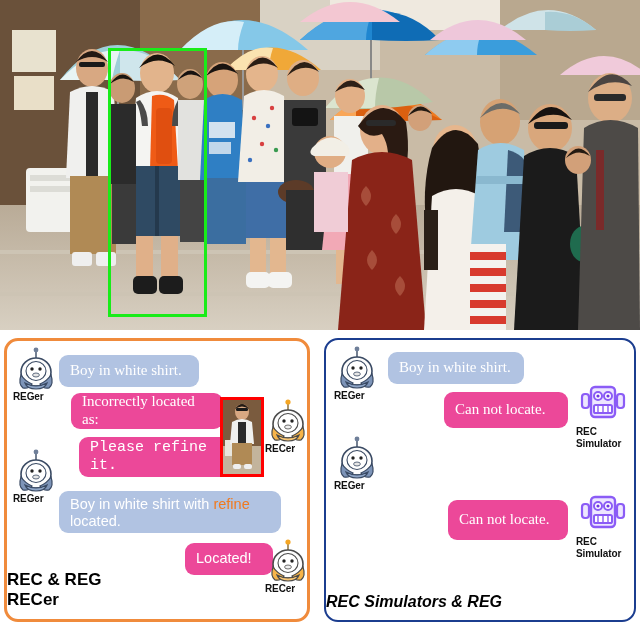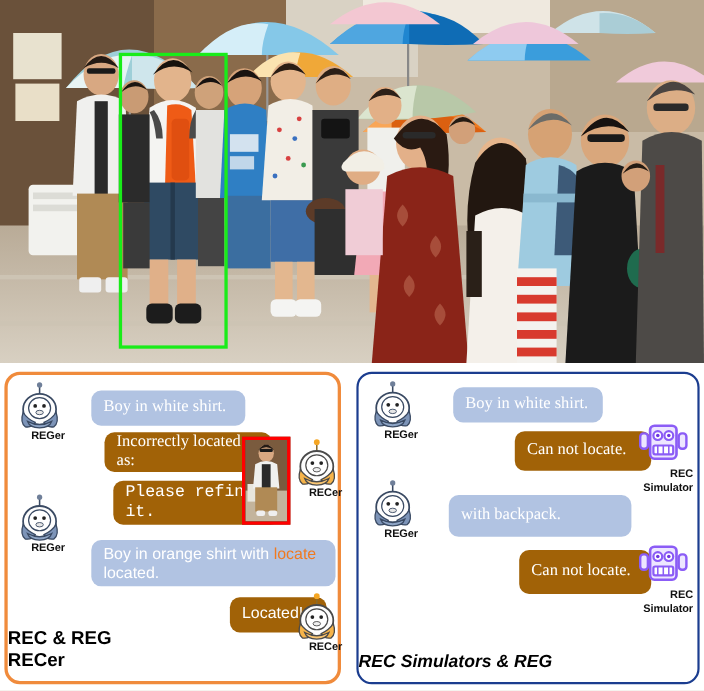--- a/index.html
+++ b/index.html
@@ -65,33 +65,32 @@
 
   
   .bubble {
     position: absolute;
     border-radius: 9px;
     color: #ffffff;
     display: flex;
     align-items: center;
     padding: 16px 11px;
     line-height: 1.18;
-    margin-left: 24px;
   }
   .bubble.blue   { background: #b1c3e2; }
-  .bubble.orange { background: #a16207; }
+  .bubble.orange { background: #ec4899; }
   .serif { font-family: "Liberation Serif", serif; font-size: 15px; }
   .sans  { font-family: "Liberation Sans", sans-serif; font-size: 14.5px; }
   .hl-orange { color: #f07a20; }
 
   
   .avatar {
     position: absolute;
     width: 46px;
-    text-align: right;
+    text-align: left;
   }
   .avatar .glyph { display: block; width: 46px; height: 44px; }
   .avatar .cap {
     display: block;
     font-size: 10px;
     font-weight: bold;
     color: #111;
     line-height: 1.05;
     margin-top: 1px;
     letter-spacing: -0.1px;
@@ -400,21 +399,21 @@
         <circle cx="27" cy="22" r="1.7" fill="#222"></circle>
         <ellipse cx="23" cy="28" rx="3.4" ry="2" fill="#e6e6e6" stroke="#3a4a63" stroke-width="0.8"></ellipse>
         <path d="M8 28 q-3 9 2 13 q6 1 9 -4 q-7 -3 -11 -9 z" fill="#7d94b8" stroke="#3a4a63" stroke-width="1.2"></path>
         <path d="M38 28 q3 9 -2 13 q-6 1 -9 -4 q7 -3 11 -9 z" fill="#7d94b8" stroke="#3a4a63" stroke-width="1.2"></path>
         <path d="M12 36 q11 6 22 0 q-2 6 -11 6 q-9 0 -11 -6 z" fill="#8ea5c6" stroke="#3a4a63" stroke-width="1.2"></path>
       </svg>
       <span class="cap">REGer</span>
     </div>
 
     <div class="bubble blue sans" style="left:52px; top:150px; width:222px; height:42px; align-items:flex-start; padding-top:5px;">
-      <span><span>Boy in orange shirt with </span><span class="hl-orange">locate</span><span> located.</span></span>
+      <span><span>Boy in white shirt with </span><span class="hl-orange">refine</span><span> located.</span></span>
     </div>
 
     <div class="bubble orange sans" style="left:178px; top:202px; width:88px; height:32px;">
       <span>Located!</span>
     </div>
 
     <div class="avatar" style="left:258px; top:198px;">
       <svg class="glyph" viewBox="0 0 46 44">
         <line x1="23" y1="3" x2="23" y2="11" stroke="#8a6a2a" stroke-width="1.4"></line>
         <circle cx="23" cy="3" r="2.6" fill="#f5a623"></circle>
@@ -489,23 +488,20 @@
         <circle cx="19" cy="22" r="1.7" fill="#222"></circle>
         <circle cx="27" cy="22" r="1.7" fill="#222"></circle>
         <ellipse cx="23" cy="28" rx="3.4" ry="2" fill="#e6e6e6" stroke="#3a4a63" stroke-width="0.8"></ellipse>
         <path d="M8 28 q-3 9 2 13 q6 1 9 -4 q-7 -3 -11 -9 z" fill="#7d94b8" stroke="#3a4a63" stroke-width="1.2"></path>
         <path d="M38 28 q3 9 -2 13 q-6 1 -9 -4 q7 -3 11 -9 z" fill="#7d94b8" stroke="#3a4a63" stroke-width="1.2"></path>
         <path d="M12 36 q11 6 22 0 q-2 6 -11 6 q-9 0 -11 -6 z" fill="#8ea5c6" stroke="#3a4a63" stroke-width="1.2"></path>
       </svg>
       <span class="cap">REGer</span>
     </div>
 
-    <div class="bubble blue serif" style="left:58px; top:110px; width:166px; height:38px;">
-      <span>with backpack.</span>
-    </div>
 
     <div class="bubble orange serif" style="left:122px; top:160px; width:120px; height:40px;">
       <span>Can not locate.</span>
     </div>
 
     <div class="avatar wide" style="left:250px; top:152px;">
       <svg class="glyph" viewBox="0 0 54 44">
         <rect x="15" y="5" width="24" height="30" rx="4" fill="#ede6ff" stroke="#8b5cf6" stroke-width="2.4"></rect>
         <rect x="6" y="12" width="7" height="14" rx="3" fill="#ede6ff" stroke="#8b5cf6" stroke-width="2.2"></rect>
         <rect x="41" y="12" width="7" height="14" rx="3" fill="#ede6ff" stroke="#8b5cf6" stroke-width="2.2"></rect>

